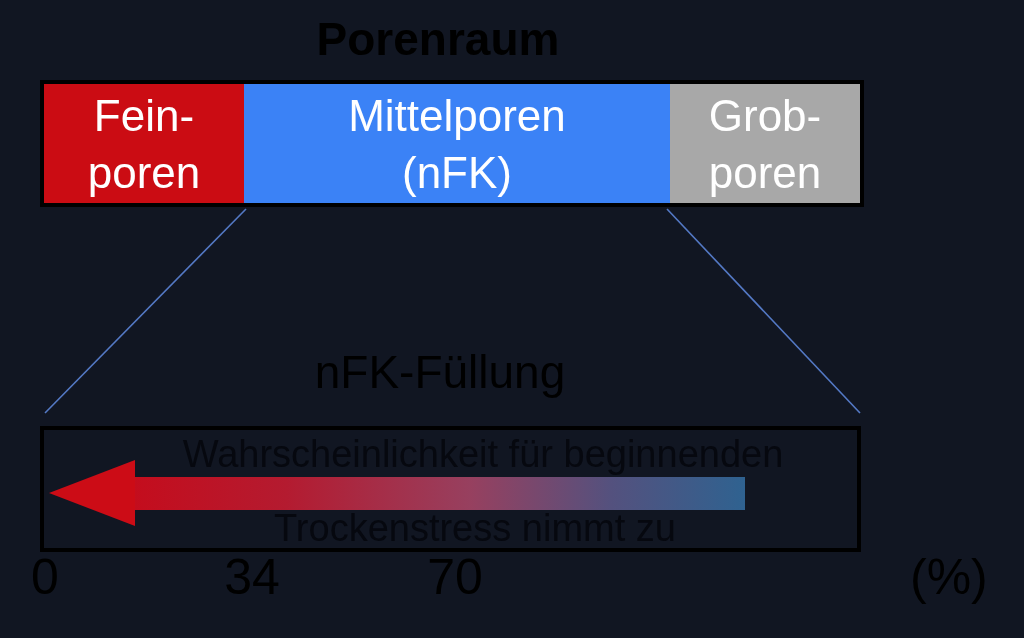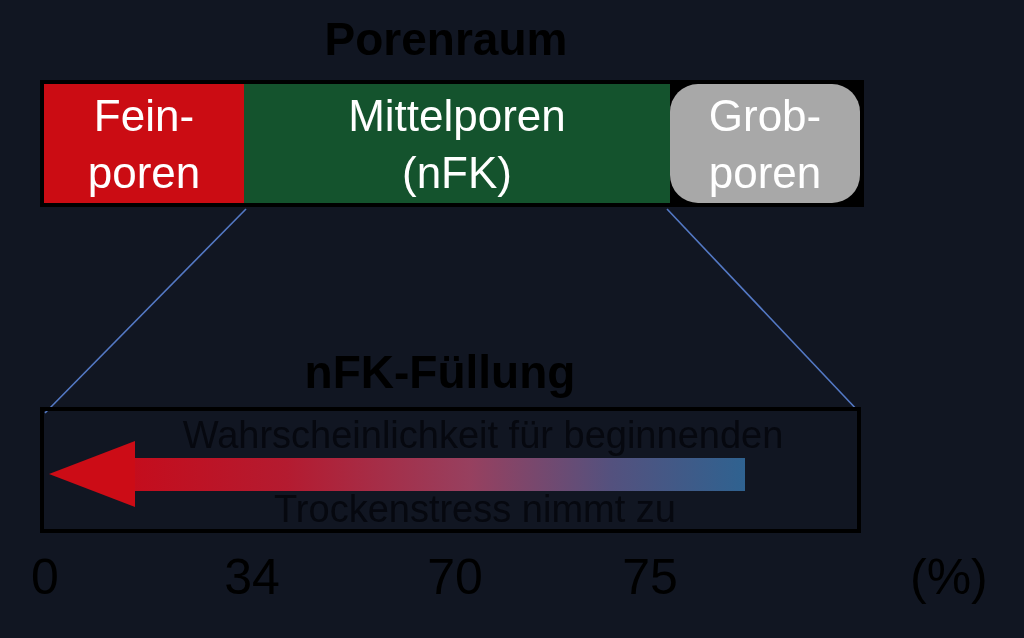--- a/index.html
+++ b/index.html
@@ -10,21 +10,21 @@
   .canvas {
     position: relative;
     width: 1024px;
     height: 638px;
     background: #111622;
     overflow: hidden;
     font-family: "Liberation Sans", sans-serif;
   }
   .top-title {
     position: absolute;
-    left: 16px;
+    left: 8px;
     top: 13px;
     width: 860px;
     text-align: center;
     font-size: 46px;
     line-height: 52px;
     font-weight: bold;
     color: #000000;
   }
   .pore-bar {
     position: absolute;
@@ -42,46 +42,46 @@
     display: flex;
     align-items: center;
     justify-content: center;
     text-align: center;
     color: #ffffff;
     font-size: 44px;
     line-height: 57px;
     white-space: pre-line;
   }
   .seg-fein  { width: 200px; background: #cb0c13; }
-  .seg-mittel{ flex: 1;      background: #14532d; }
-  .seg-grob  { width: 190px; background: #a8a8a8; border-radius: 28px; }
+  .seg-mittel{ flex: 1;      background: #3b82f6; }
+  .seg-grob  { width: 190px; background: #a8a8a8; }
 
   .connectors {
     position: absolute;
     left: 0;
     top: 0;
     width: 1024px;
     height: 638px;
     pointer-events: none;
   }
   .mid-title {
     position: absolute;
     left: 0;
     top: 346px;
     width: 880px;
     text-align: center;
     font-size: 46px;
     line-height: 52px;
-    font-weight: bold;
+    font-weight: normal;
     color: #000000;
   }
   .nfk-box {
     position: absolute;
     left: 40px;
-    top: 407px;
+    top: 426px;
     width: 821px;
     height: 126px;
     border: 4px solid #000000;
     box-sizing: border-box;
     padding-left: 21px;
   }
   .arrow-shaft {
     position: absolute;
     left: 90px;
     top: 47px;
@@ -171,16 +171,15 @@
   <div class="nfk-box">
     <div class="arrow-shaft"></div>
     <div class="arrow-head"></div>
     <div class="arrow-text-top">Wahrscheinlichkeit für beginnenden</div>
     <div class="arrow-text-bottom">Trockenstress nimmt zu</div>
   </div>
 
   <div class="axis-tick tick-0">0</div>
   <div class="axis-tick tick-25">34</div>
   <div class="axis-tick tick-50">70</div>
-  <div class="axis-tick tick-75">75</div>
   <div class="axis-unit">(%)</div>
 
 </div>
 
 </body></html>

